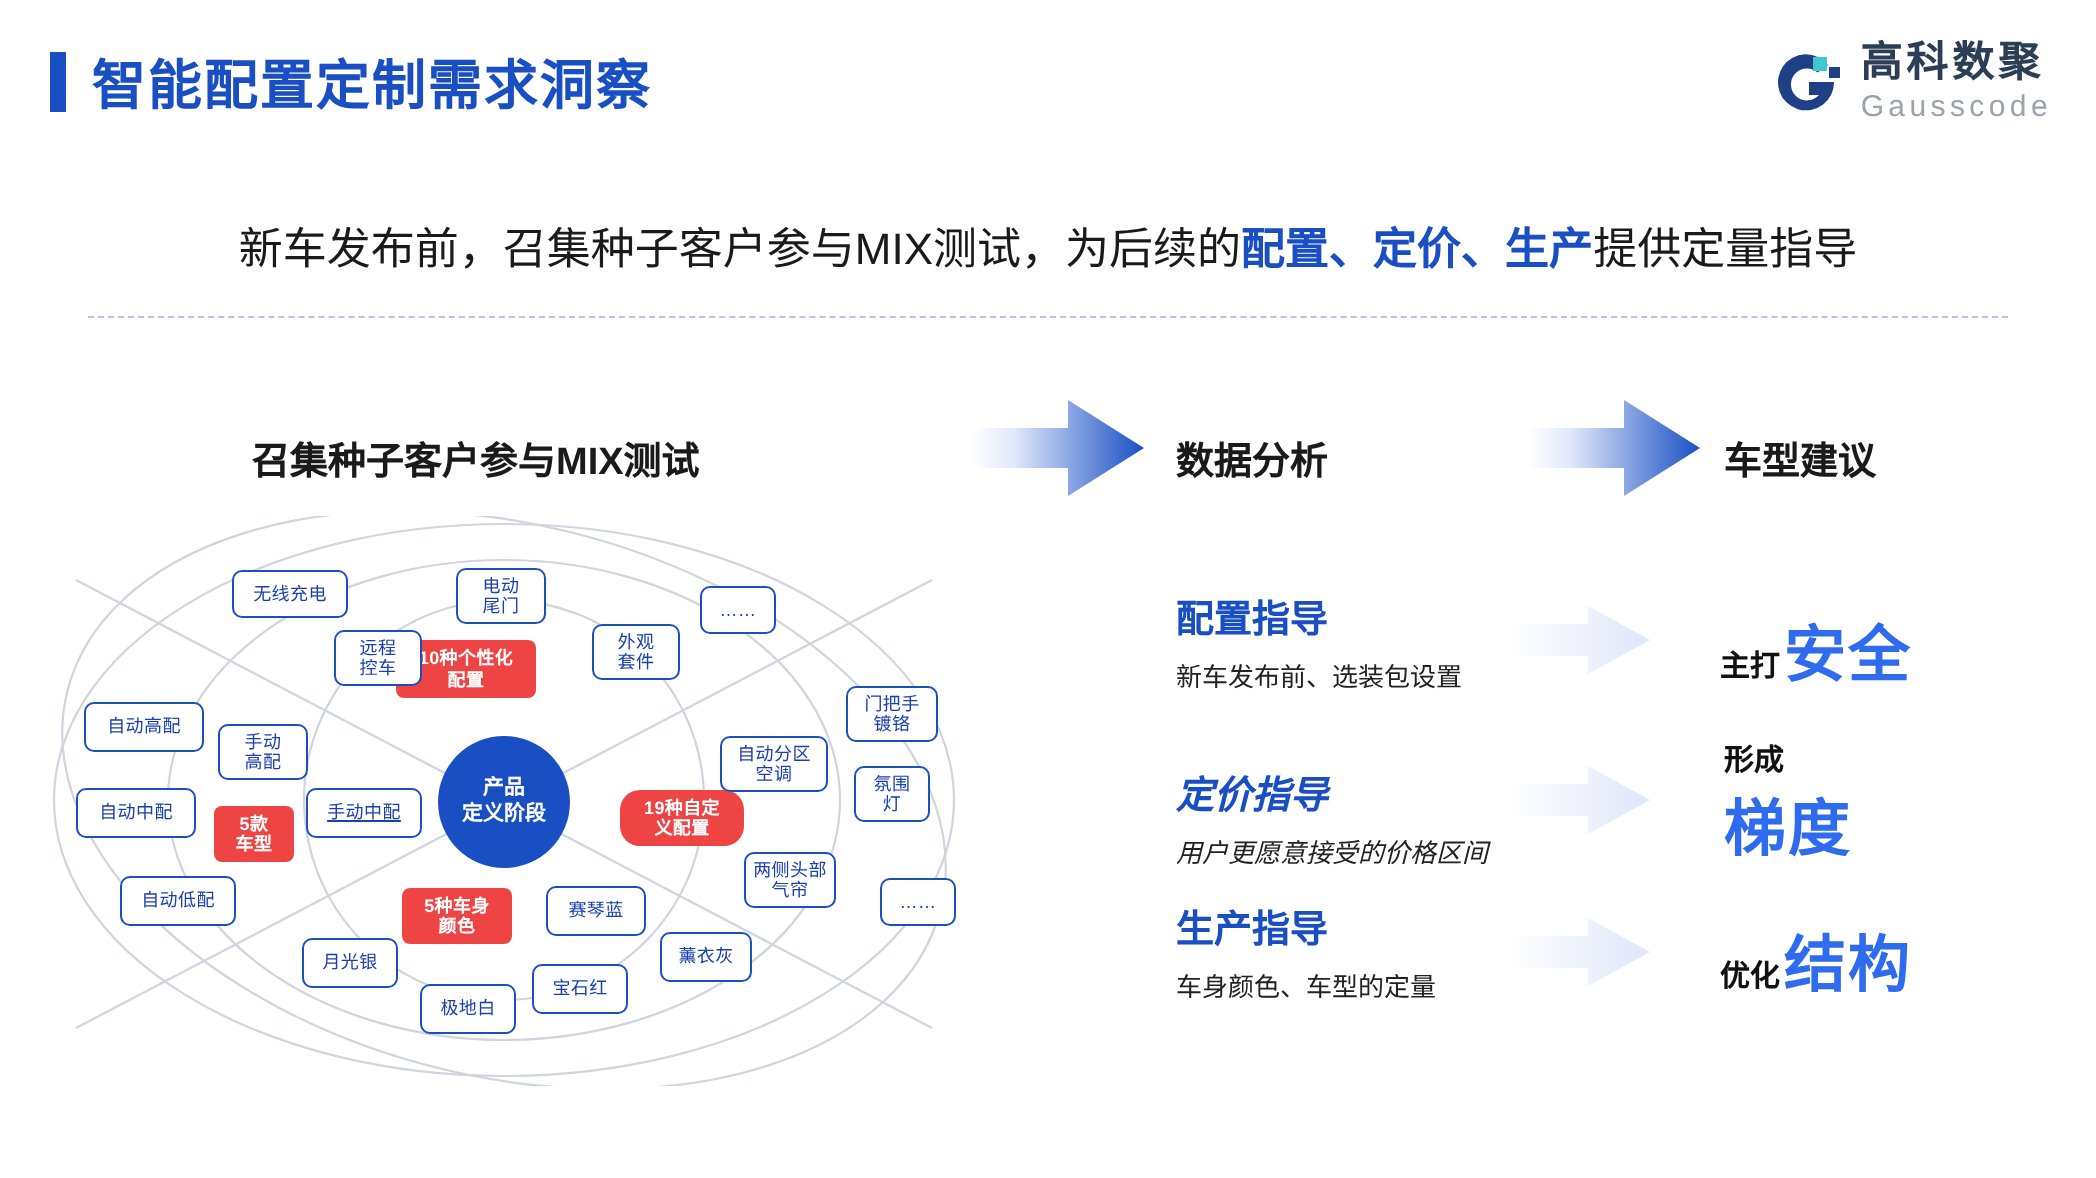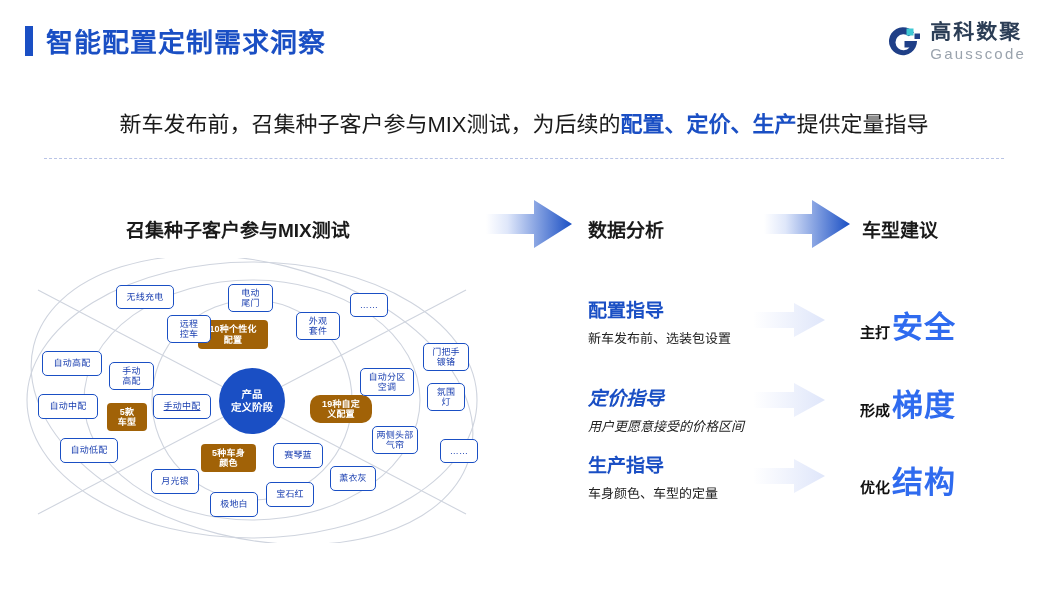--- a/index.html
+++ b/index.html
@@ -142,21 +142,21 @@
   }
 
   .right-block {
     position: absolute;
     left: 860px;
     display: flex;
     align-items: baseline;
     white-space: nowrap;
   }
   #right-block-1 { top: 302px; }
-  #right-block-2 { top: 380px; }
+  #right-block-2 { top: 368px; flex-direction: column; }
   #right-block-3 { top: 457px; }
   .right-prefix {
     font-size: 15px;
     font-weight: bold;
     color: #111111;
   }
   .right-key {
     font-size: 31px;
     font-weight: bold;
     color: #2f6bef;
@@ -186,21 +186,21 @@
     line-height: 1.15;
     border-radius: 5px;
     letter-spacing: 0.2px;
   }
   .node.outline {
     border: 1.4px solid #1a4fc4;
     background: #ffffff;
     color: #1a3fb0;
   }
   .node.filled {
-    background: #a16207;
+    background: #ef4444;
     color: #ffffff;
     font-weight: bold;
     border: none;
     border-radius: 4px;
   }
   #center-node {
     position: absolute;
     width: 66px; height: 66px;
     border-radius: 50%;
     background: #1a4fc4;

